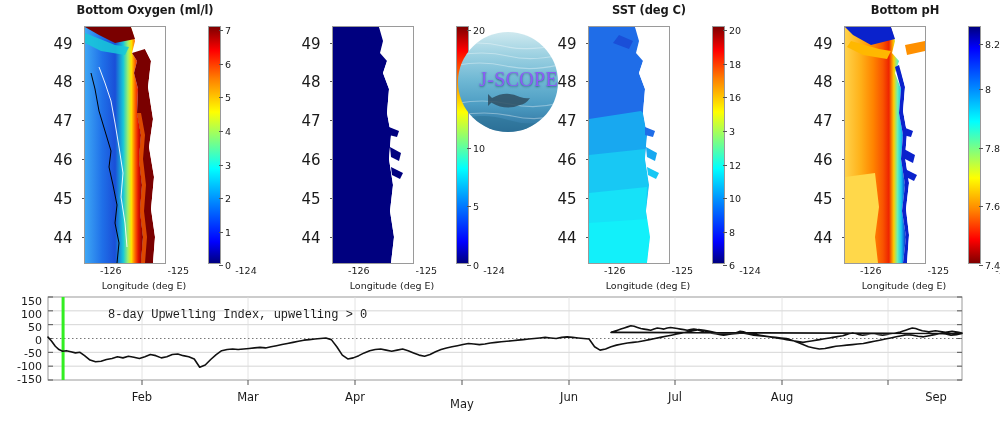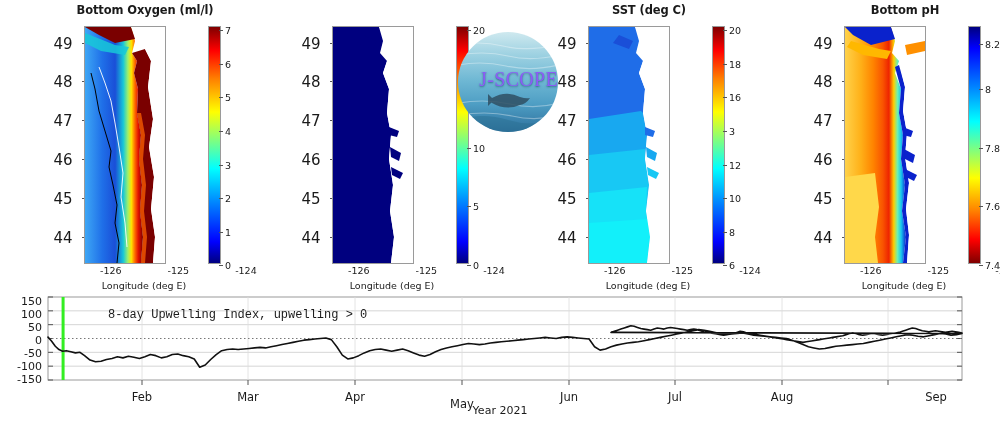--- a/index.html
+++ b/index.html
@@ -403,14 +403,13 @@
     <span style="left:142px;">Feb</span>
     <span style="left:248px;">Mar</span>
     <span style="left:355px;">Apr</span>
     <span style="left:462px;margin-top:7px;">May</span>
     <span style="left:569px;">Jun</span>
     <span style="left:675px;">Jul</span>
     <span style="left:782px;">Aug</span>
     <span style="left:908px;margin-left:28px;">Sep</span>
   </div>
 
-  <div class="ts-xlabel">Year 2021</div>
 </div>
 
 </body></html>

